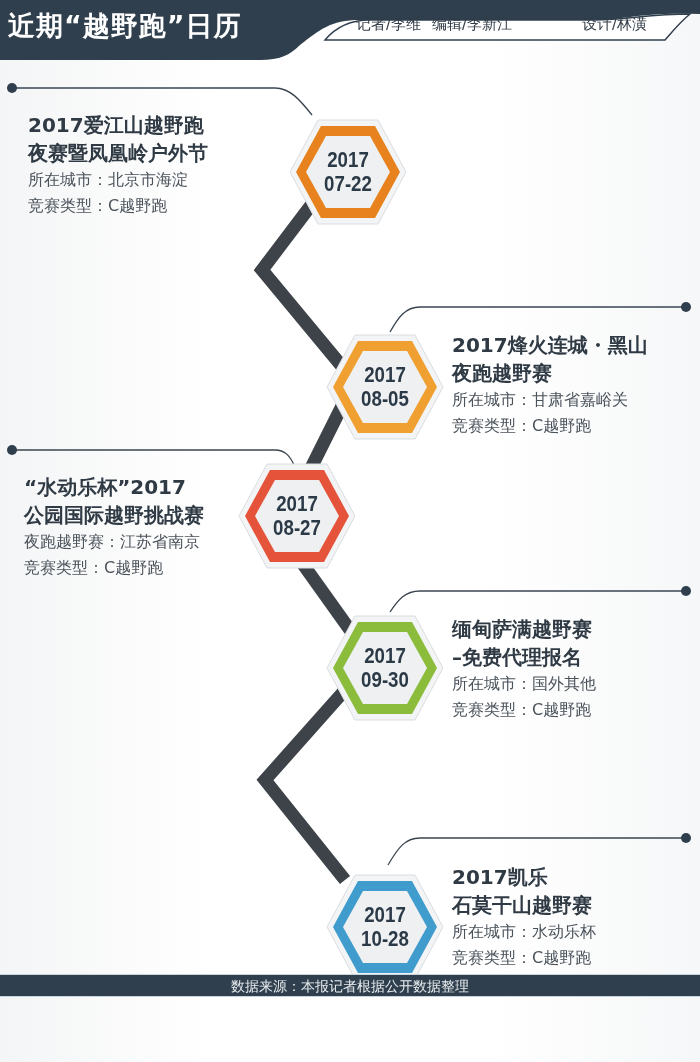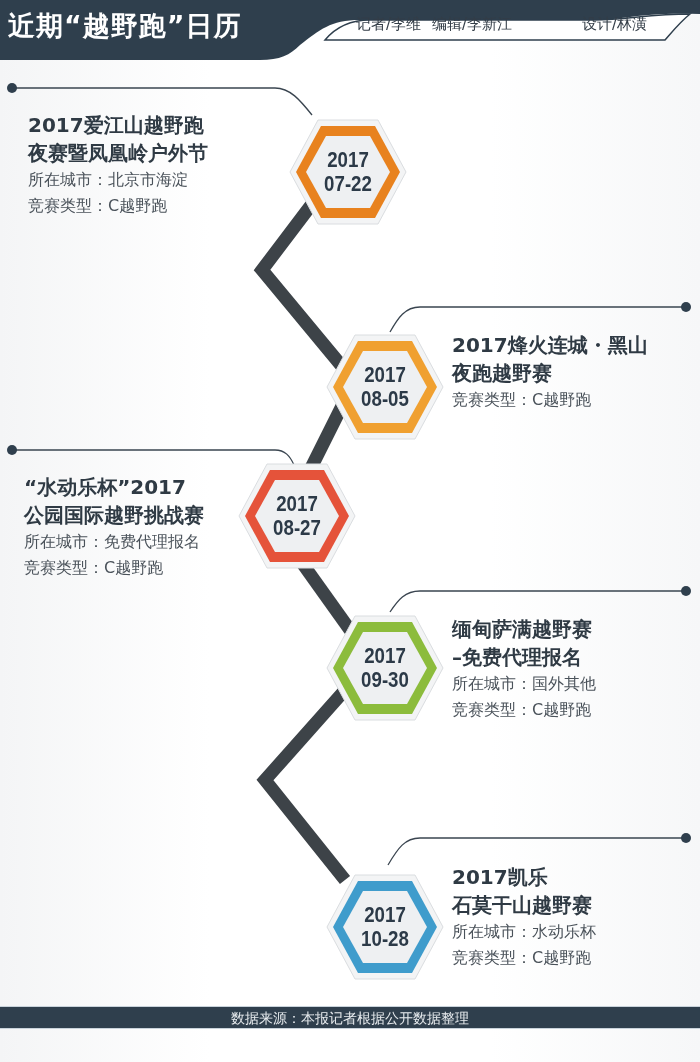--- a/index.html
+++ b/index.html
@@ -35,21 +35,21 @@
     transform: scaleX(0.85);
   }
 
   
   .event { position: absolute; margin-top: 19px; }
   .event-title { font-size: 20px; font-weight: bold; color: #2f3a44; line-height: 28px; white-space: nowrap; }
   .event-info { font-size: 16px; color: #4a525a; line-height: 26px; white-space: nowrap; }
 
   
   .footer {
-    position: absolute; left: 0; top: 1006px; width: 700px; height: 23px;
+    position: absolute; left: 0; top: 974px; width: 700px; height: 23px;
     background: #2f3f4d; border-top: 1px solid #c9d3db; border-bottom: 1px solid #c9d3db;
     color: #e8ecef; font-size: 14px; text-align: center; line-height: 22px;
   }
 </style>
 </head>
 <body>
 
 <div class="page">
 
   <div class="header">
@@ -155,27 +155,28 @@
   <div class="event" style="left:28px; top:92px">
     <div class="event-title">2017爱江山越野跑</div>
     <div class="event-title">夜赛暨凤凰岭户外节</div>
     <div class="event-info">所在城市：北京市海淀</div>
     <div class="event-info">竞赛类型：C越野跑</div>
   </div>
 
   <div class="event" style="left:452px; top:312px">
     <div class="event-title">2017烽火连城・黑山</div>
     <div class="event-title">夜跑越野赛</div>
+    <div class="event-info">所在城市：甘肃省嘉峪关</div>
     <div class="event-info">竞赛类型：C越野跑</div>
   </div>
 
   <div class="event" style="left:24px; top:454px">
     <div class="event-title">“水动乐杯”2017</div>
     <div class="event-title">公园国际越野挑战赛</div>
-    <div class="event-info">所在城市：免费代理报名</div>
+    <div class="event-info">夜跑越野赛：江苏省南京</div>
     <div class="event-info">竞赛类型：C越野跑</div>
   </div>
 
   <div class="event" style="left:452px; top:596px">
     <div class="event-title">缅甸萨满越野赛</div>
     <div class="event-title">–免费代理报名</div>
     <div class="event-info">所在城市：国外其他</div>
     <div class="event-info">竞赛类型：C越野跑</div>
   </div>
 

